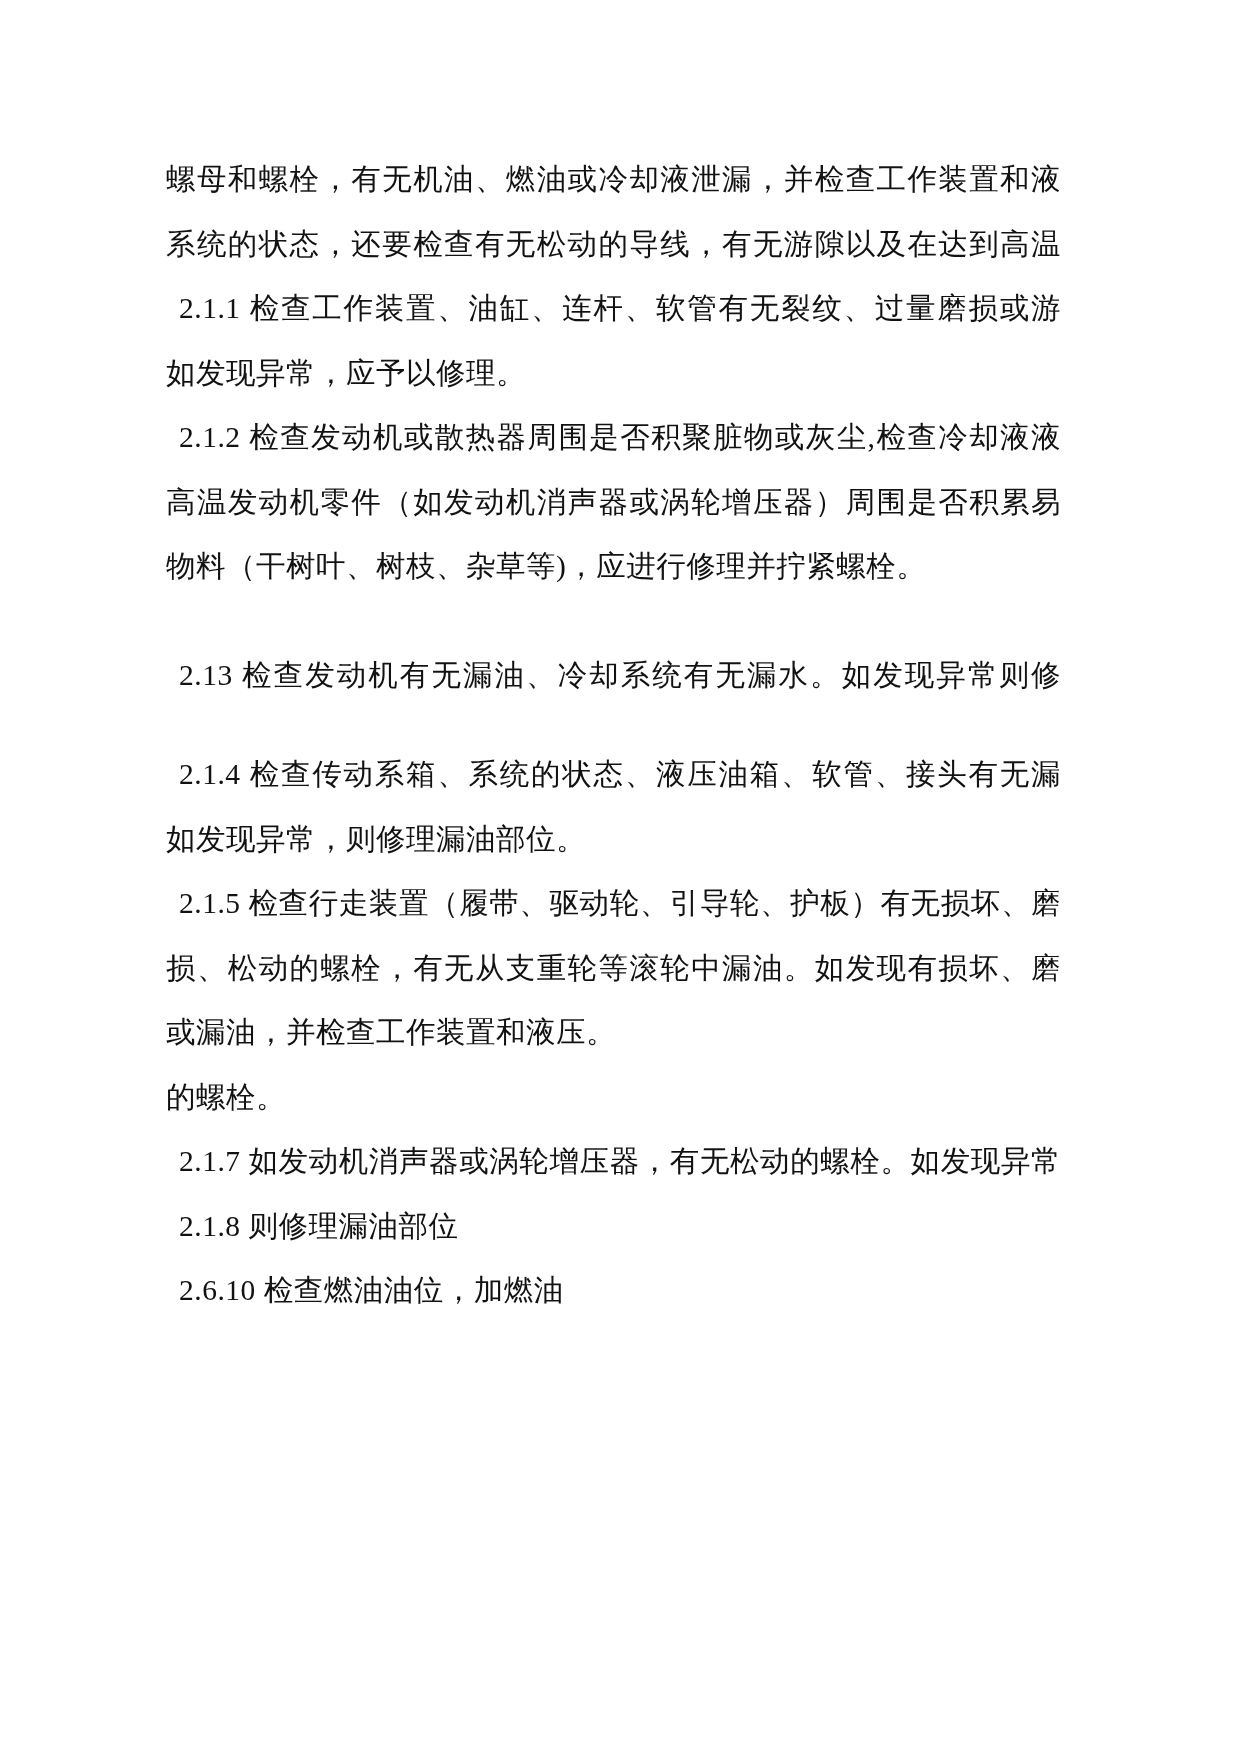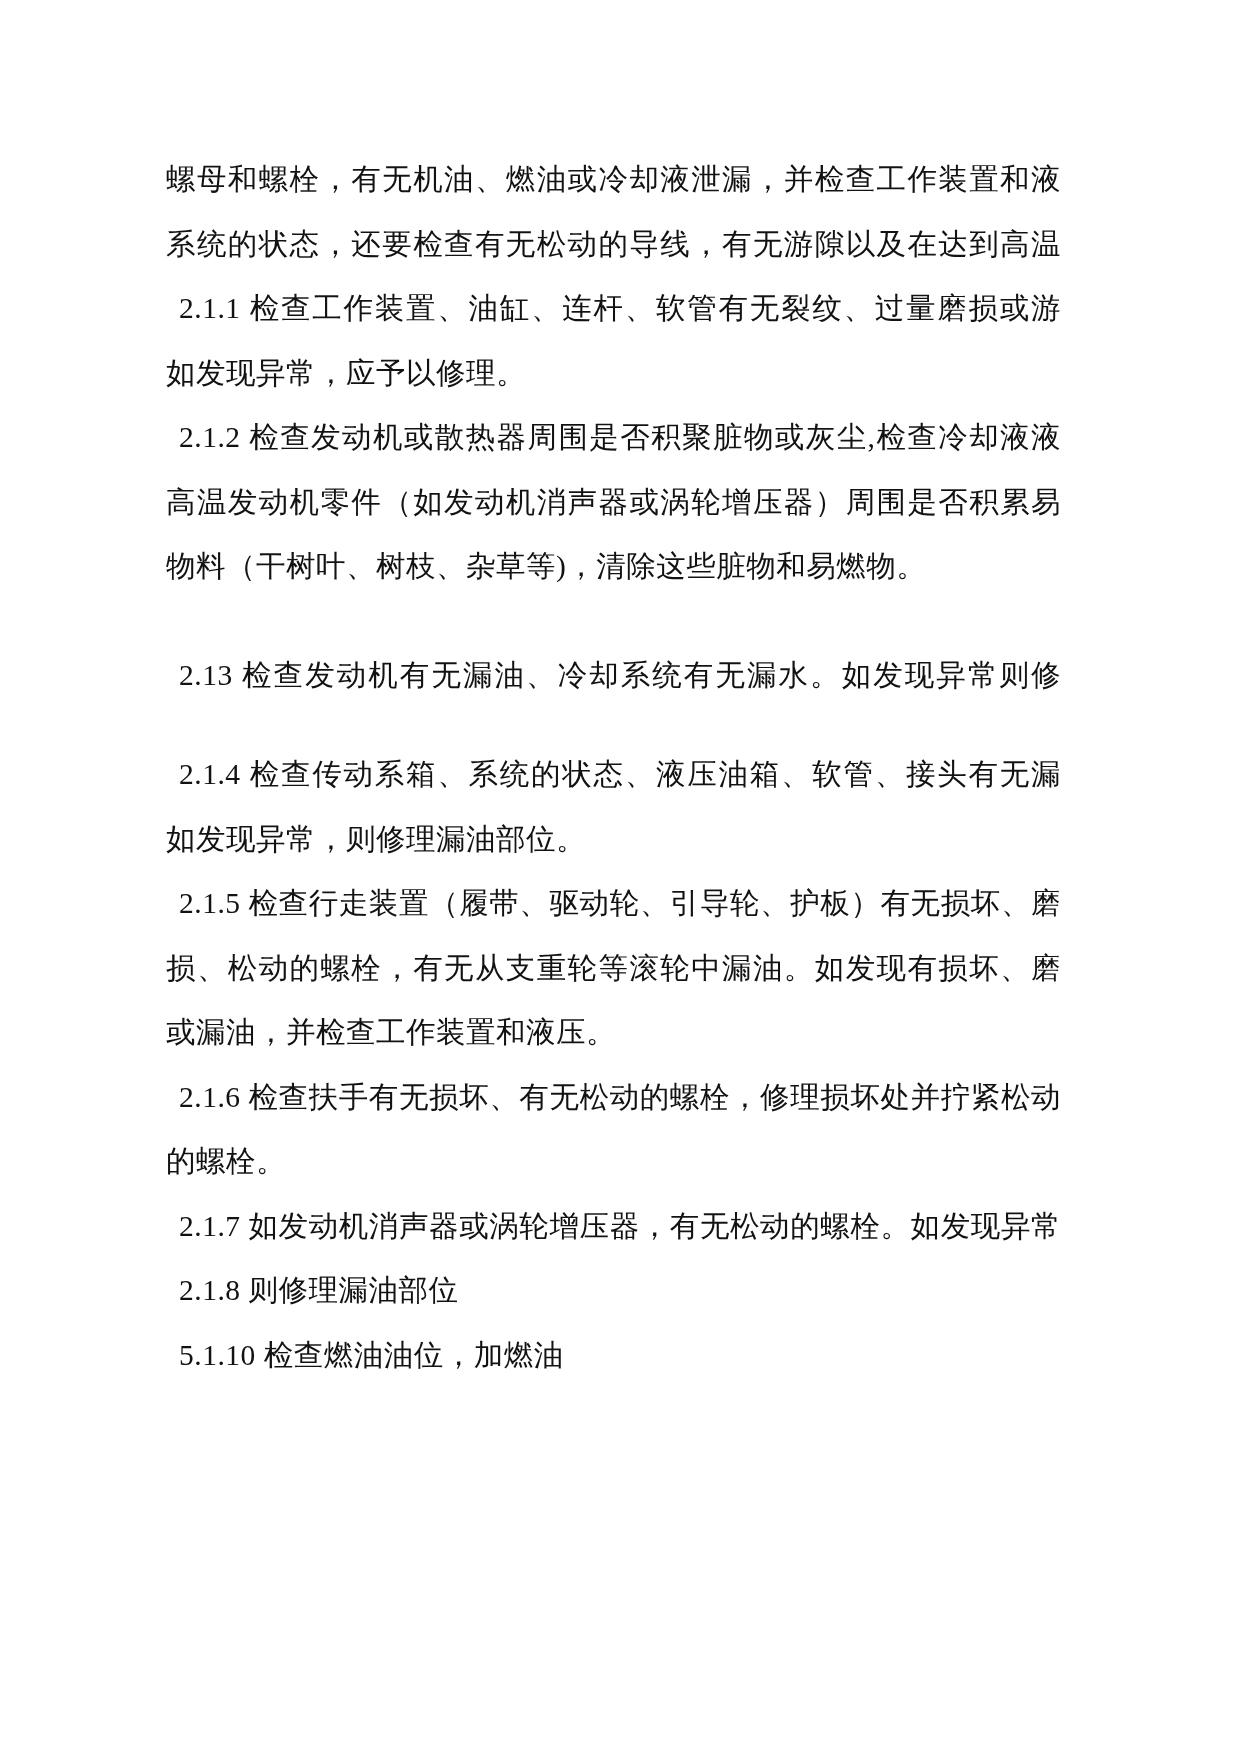--- a/index.html
+++ b/index.html
@@ -62,41 +62,40 @@
         <div class="text-line fill">螺母和螺栓，有无机油、燃油或冷却液泄漏，并检查工作装置和液压</div>
         <div class="text-line fill">系统的状态，还要检查有无松动的导线，有无游隙以及在达到高温的</div>
       </div>
       <div class="paragraph">
         <div class="text-line fill indent">2.1.1 检查工作装置、油缸、连杆、软管有无裂纹、过量磨损或游隙。</div>
         <div class="text-line">如发现异常，应予以修理。</div>
       </div>
       <div class="paragraph">
         <div class="text-line fill indent">2.1.2 检查发动机或散热器周围是否积聚脏物或灰尘,检查冷却液液位</div>
         <div class="text-line fill">高温发动机零件（如发动机消声器或涡轮增压器）周围是否积累易燃</div>
-        <div class="text-line">物料（干树叶、树枝、杂草等)，清除这些脏物和易燃物。</div>
+        <div class="text-line">物料（干树叶、树枝、杂草等)，应进行修理并拧紧螺栓。</div>
       </div>
       <div class="paragraph spaced">
         <div class="text-line fill indent">2.13 检查发动机有无漏油、冷却系统有无漏水。如发现异常则修理。</div>
       </div>
       <div class="paragraph">
         <div class="text-line fill indent">2.1.4 检查传动系箱、系统的状态、液压油箱、软管、接头有无漏油，</div>
         <div class="text-line">如发现异常，则修理漏油部位。</div>
       </div>
       <div class="paragraph">
         <div class="text-line fill indent">2.1.5 检查行走装置（履带、驱动轮、引导轮、护板）有无损坏、磨</div>
         <div class="text-line fill">损、松动的螺栓，有无从支重轮等滚轮中漏油。如发现有损坏、磨损</div>
         <div class="text-line">或漏油，并检查工作装置和液压。</div>
       </div>
       <div class="paragraph">
-        <div class="text-line fill indent">2.1.6 检查扶手有无损坏、有无松动的螺栓，修理损坏处并拧紧松动</div>
         <div class="text-line">的螺栓。</div>
       </div>
       <div class="paragraph">
         <div class="text-line fill indent">2.1.7 如发动机消声器或涡轮增压器，有无松动的螺栓。如发现异常</div>
       </div>
       <div class="paragraph">
         <div class="text-line indent">2.1.8 则修理漏油部位</div>
       </div>
       <div class="paragraph">
-        <div class="text-line indent">5.1.10 检查燃油油位，加燃油</div>
+        <div class="text-line indent">2.6.10 检查燃油油位，加燃油</div>
       </div>
     </div>
 </div>
 
 </body></html>

